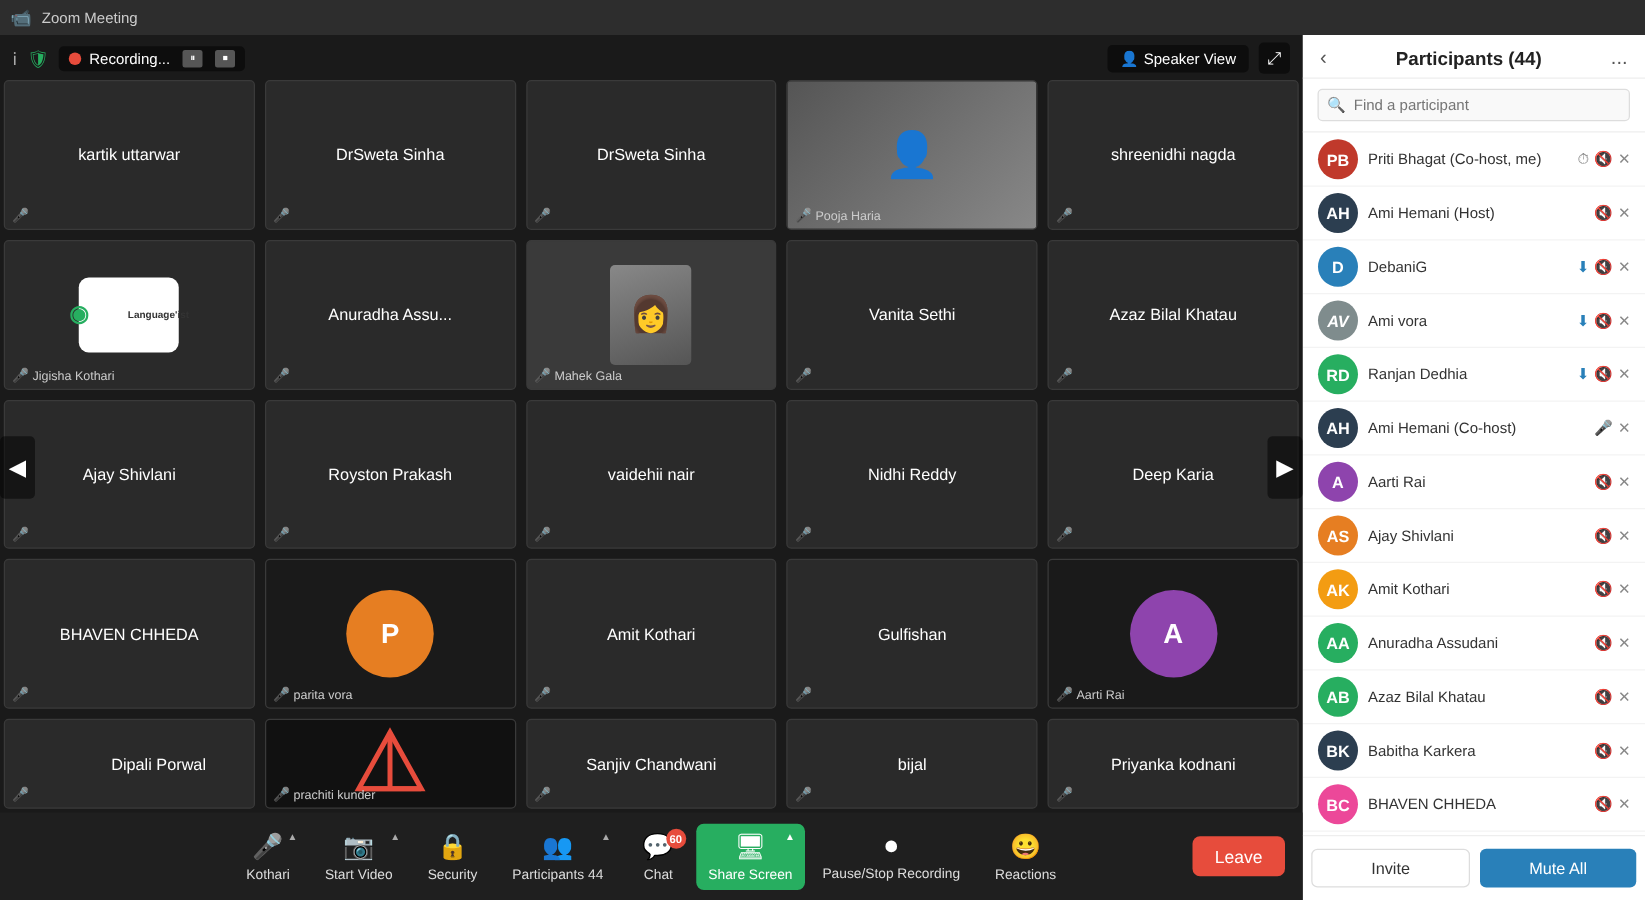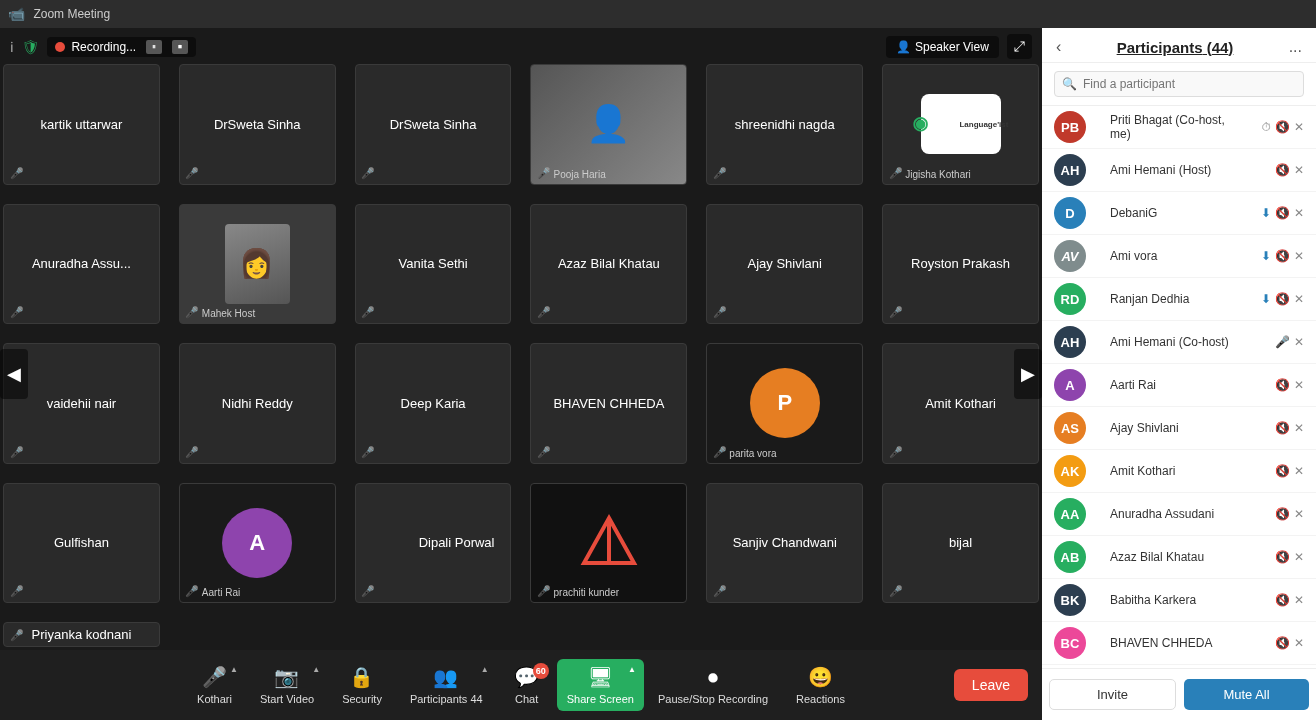--- a/index.html
+++ b/index.html
@@ -88,23 +88,23 @@
       padding: 4px 7px;
       border-radius: 4px;
       cursor: pointer;
       font-size: 14px;
     }
 
     
     .video-grid {
       flex: 1;
       display: grid;
-      grid-template-columns: repeat(6, 1fr);
+      grid-template-columns: repeat(5, 1fr);
       grid-template-rows: repeat(4, 1fr);
-      gap: 19px;
+      gap: 8px;
       padding: 36px 3px 3px 3px;
     }
     .video-cell {
       background: #2a2a2a;
       border: 1px solid #3a3a3a;
       border-radius: 4px;
       display: flex;
       align-items: center;
       justify-content: center;
       position: relative;
@@ -234,21 +234,20 @@
       padding: 10px 14px 6px 14px;
       display: flex;
       align-items: center;
       justify-content: space-between;
       border-bottom: 1px solid #eee;
     }
     .panel-title {
       font-size: 15px;
       font-weight: 600;
       color: #222;
-      text-decoration: underline;
     }
     .panel-collapse {
       font-size: 16px;
       color: #555;
       cursor: pointer;
     }
     .panel-search {
       padding: 8px 12px;
       border-bottom: 1px solid #eee;
     }
@@ -274,21 +273,21 @@
       font-size: 12px;
     }
     .participant-list {
       flex: 1;
       overflow-y: auto;
     }
     .participant-item {
       display: flex;
       align-items: center;
       padding: 5px 12px;
-      gap: 24px;
+      gap: 8px;
       border-bottom: 1px solid #f3f3f3;
     }
     .p-avatar {
       width: 32px;
       height: 32px;
       border-radius: 50%;
       display: flex;
       align-items: center;
       justify-content: center;
       font-size: 13px;
@@ -406,21 +405,21 @@
           <span class="mute-icon" style="position: absolute; bottom: 4px; left: 6px; font-size: 11px; color: rgb(231, 76, 60); opacity: 0.8;">🎤</span>
           <span style="position: absolute; bottom: 4px; left: 22px; color: rgb(204, 204, 204); font-size: 10px;">Jigisha Kothari</span>
         </div>
         <div class="video-cell" style="background: rgb(42, 42, 42);">
           <span class="participant-name">Anuradha Assu...</span>
           <span class="mute-icon" style="position: absolute; bottom: 4px; left: 6px; font-size: 11px; color: rgb(231, 76, 60); opacity: 0.8;">🎤</span>
         </div>
         <div class="video-cell" style="background: rgb(58, 58, 58);">
           <div style="width: 65px; height: 80px; background: linear-gradient(160deg, rgb(136, 136, 136), rgb(85, 85, 85)); border-radius: 4px; display: flex; align-items: center; justify-content: center; font-size: 28px; color: rgb(255, 255, 255);">👩</div>
           <span class="mute-icon" style="position: absolute; bottom: 4px; left: 6px; font-size: 11px; color: rgb(231, 76, 60); opacity: 0.8;">🎤</span>
-          <span style="position: absolute; bottom: 4px; left: 22px; color: rgb(204, 204, 204); font-size: 10px;">Mahek Host</span>
+          <span style="position: absolute; bottom: 4px; left: 22px; color: rgb(204, 204, 204); font-size: 10px;">Mahek Gala</span>
         </div>
         <div class="video-cell" style="background: rgb(42, 42, 42);">
           <span class="participant-name">Vanita Sethi</span>
           <span class="mute-icon" style="position: absolute; bottom: 4px; left: 6px; font-size: 11px; color: rgb(231, 76, 60); opacity: 0.8;">🎤</span>
         </div>
         <div class="video-cell" style="background: rgb(42, 42, 42);">
           <span class="participant-name">Azaz Bilal Khatau</span>
           <span class="mute-icon" style="position: absolute; bottom: 4px; left: 6px; font-size: 11px; color: rgb(231, 76, 60); opacity: 0.8;">🎤</span>
         </div>
         <div class="video-cell" style="background: rgb(42, 42, 42);">

